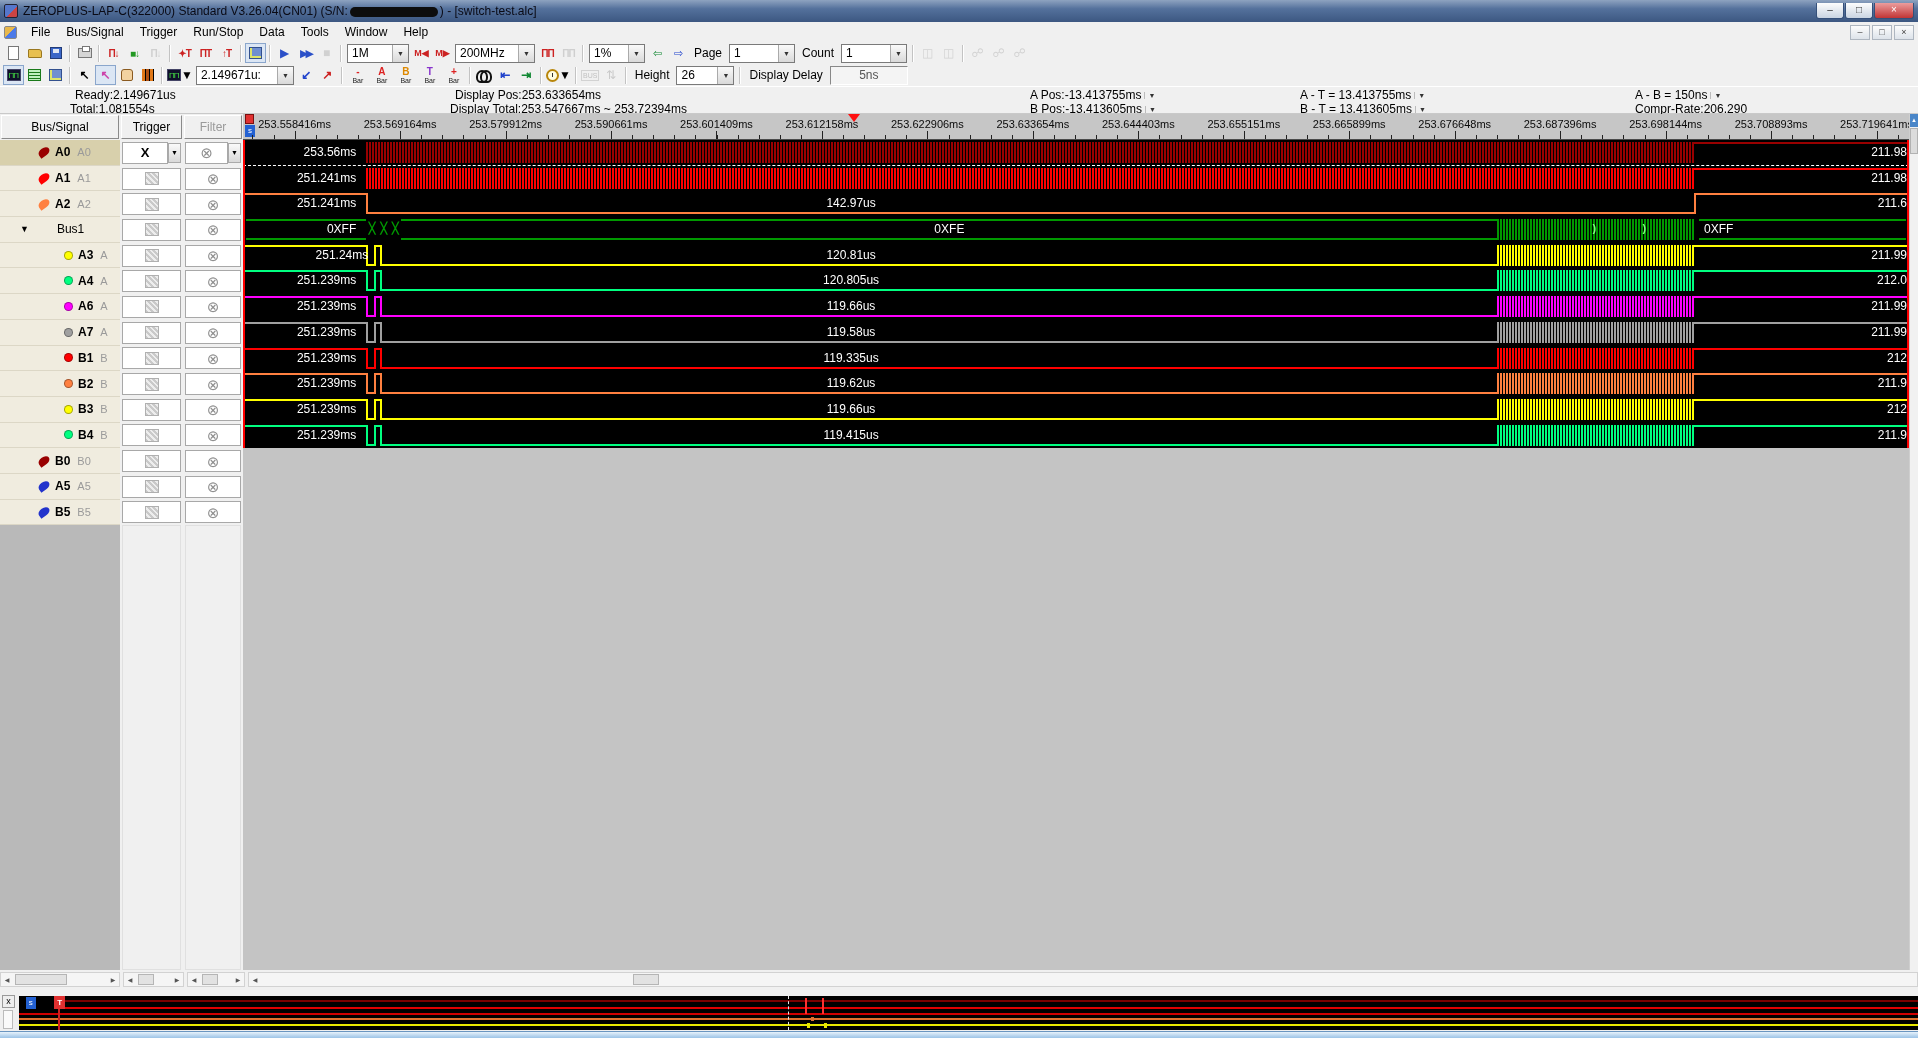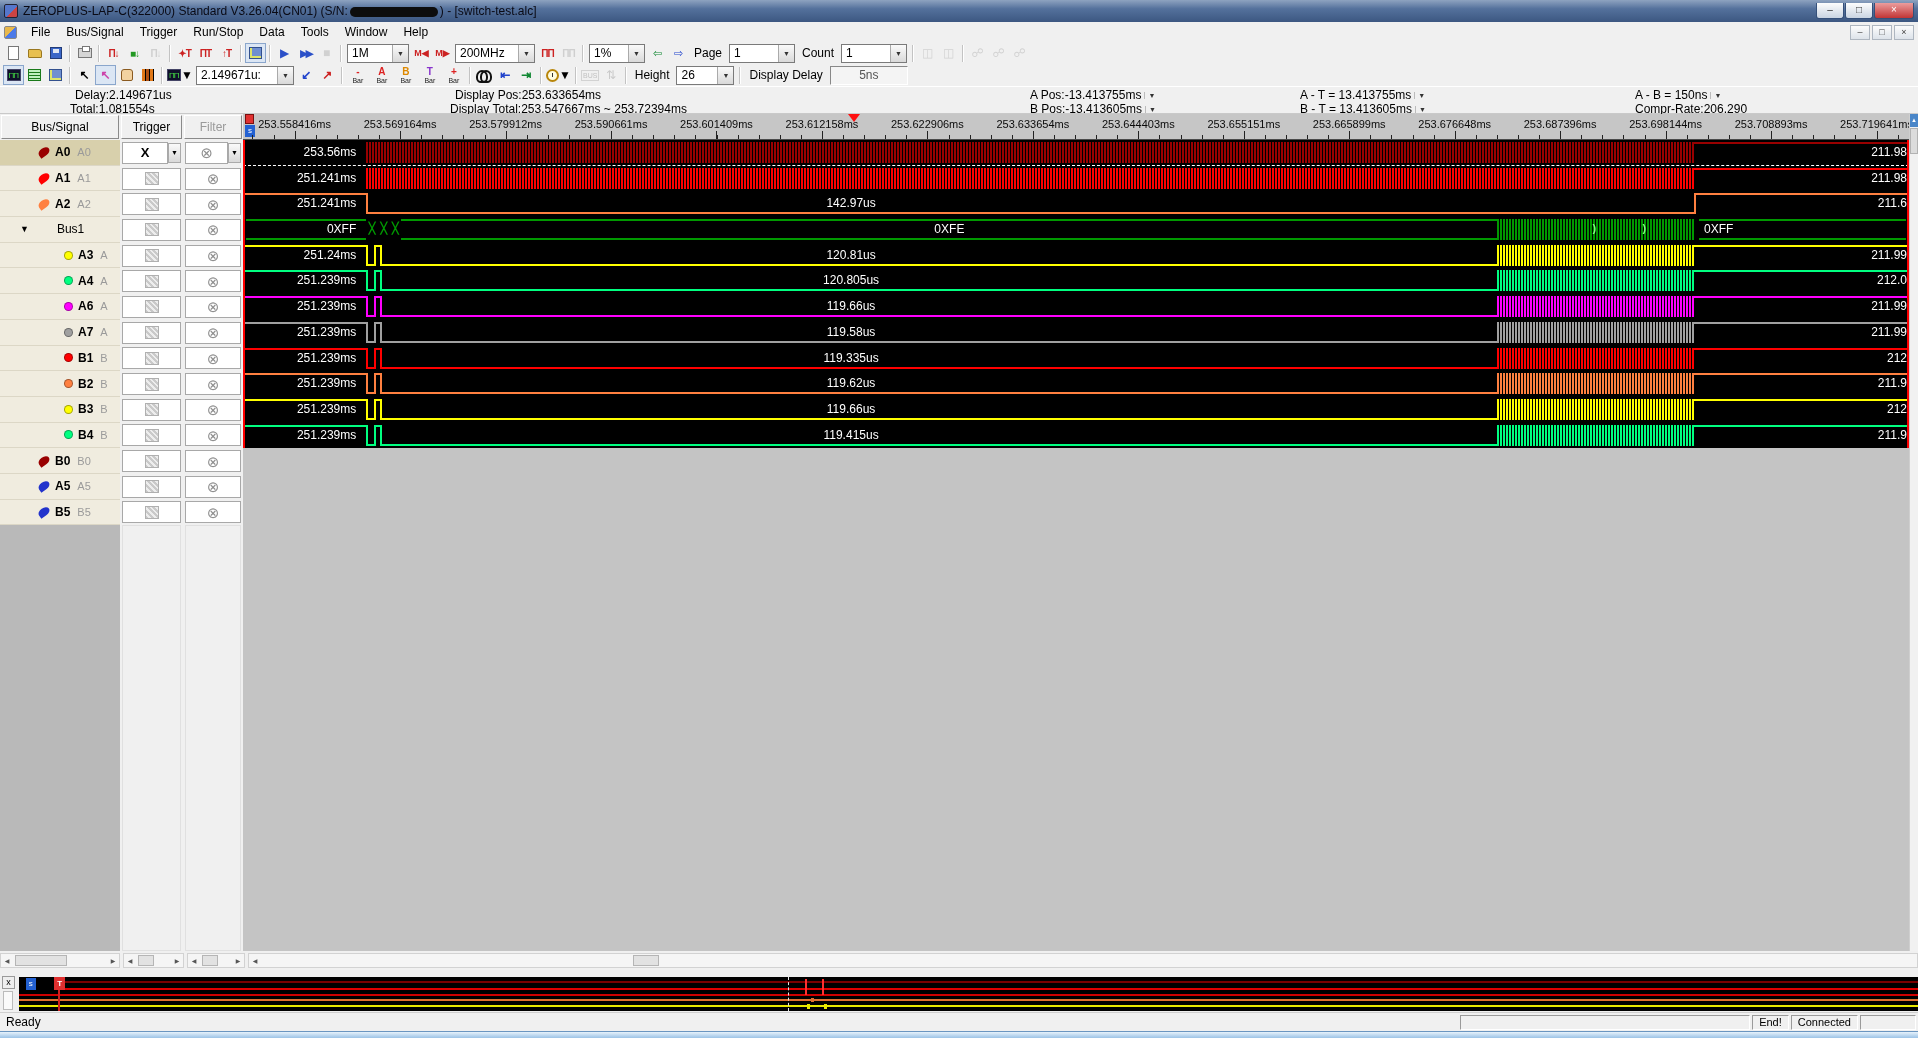--- a/index.html
+++ b/index.html
@@ -401,21 +401,21 @@
       <span class="carrow">▼</span>
     </div>
     <span class="sep"></span>
     <span class="tlabel">Display Delay</span>
     <div class="field" style="width:78px">
       <span>5ns</span>
     </div>
   </div>
 
   <div class="infobar">
-    <span class="info-item" style="left:75px;top:1px">Delay:2.149671us</span>
+    <span class="info-item" style="left:75px;top:1px">Ready:2.149671us</span>
     <span class="info-item" style="left:70px;top:15px">Total:1.081554s</span>
     <span class="info-item" style="left:455px;top:1px">Display Pos:253.633654ms</span>
     <span class="info-item" style="left:450px;top:15px">Display Total:253.547667ms ~ 253.72394ms</span>
     <span class="info-item" style="left:1030px;top:1px">
         <span>A Pos:-13.413755ms</span>
         <span class="darrow">▼</span>
       </span>
     <span class="info-item" style="left:1030px;top:15px">
         <span>B Pos:-13.413605ms</span>
         <span class="darrow">▼</span>
@@ -757,21 +757,21 @@
           <div class="wrow">
             <div class="wseg" style="left: 0%; width: 7.4%; top: 2px; height: 2px; background: rgb(255, 255, 0);"></div>
             <div class="wseg" style="left: 7.4%; top: 2px; height: 21px; width: 2px; background: rgb(255, 255, 0);"></div>
             <div class="wseg" style="left: 7.4%; width: 0.45%; top: 21px; height: 2px; background: rgb(255, 255, 0);"></div>
             <div class="wseg" style="left: 7.85%; top: 2px; height: 21px; width: 2px; background: rgb(255, 255, 0);"></div>
             <div class="wseg" style="left: 7.85%; width: 0.35%; top: 2px; height: 2px; background: rgb(255, 255, 0);"></div>
             <div class="wseg" style="left: 8.2%; top: 2px; height: 21px; width: 2px; background: rgb(255, 255, 0);"></div>
             <div class="wseg" style="left: 8.2%; width: 67.1%; top: 21px; height: 2px; background: rgb(255, 255, 0);"></div>
             <div class="wseg" style="left: 75.3%; width: 11.8%; top: 2px; height: 21px; background: repeating-linear-gradient(90deg, rgb(255, 255, 0) 0px, rgb(255, 255, 0) 2px, rgb(0, 0, 0) 2px, rgb(0, 0, 0) 3px);"></div>
             <div class="wseg" style="left: 87.1%; width: 12.8%; top: 2px; height: 2px; background: rgb(255, 255, 0);"></div>
-            <div class="wlabel" style="left: 0px; width: 6.8%; text-align: right;">251.24ms</div>
+            <div class="wlabel" style="left: 12px; width: 6.8%; text-align: right;">251.24ms</div>
             <div class="wlabel" style="left: 36.5%; transform: translateX(-50%);">120.81us</div>
             <div class="wlabel" style="right: 2px;">211.99</div>
           </div>
           <div class="wrow">
             <div class="wseg" style="left: 0%; width: 7.4%; top: 2px; height: 2px; background: rgb(0, 255, 128);"></div>
             <div class="wseg" style="left: 7.4%; top: 2px; height: 21px; width: 2px; background: rgb(0, 255, 128);"></div>
             <div class="wseg" style="left: 7.4%; width: 0.45%; top: 21px; height: 2px; background: rgb(0, 255, 128);"></div>
             <div class="wseg" style="left: 7.85%; top: 2px; height: 21px; width: 2px; background: rgb(0, 255, 128);"></div>
             <div class="wseg" style="left: 7.85%; width: 0.35%; top: 2px; height: 2px; background: rgb(0, 255, 128);"></div>
             <div class="wseg" style="left: 8.2%; top: 2px; height: 21px; width: 2px; background: rgb(0, 255, 128);"></div>
@@ -916,23 +916,14 @@
       <span class="ov-tline"></span>
       <span class="ovmark" style="left:40.5%;top:0;bottom:0;width:1px;border-left:1px dashed #e8e8e8"></span>
       <span class="ovmark" style="left:41.4%;top:2px;height:16px;width:2px;background:#ff3030"></span>
       <span class="ovmark" style="left:42.3%;top:2px;height:16px;width:2px;background:#ff3030"></span>
       <span class="ovmark" style="left:41.7%;top:21px;height:4px;width:3px;background:#e07030"></span>
       <span class="ovmark" style="left:41.5%;top:27px;height:5px;width:3px;background:#e8e800"></span>
       <span class="ovmark" style="left:42.4%;top:27px;height:5px;width:3px;background:#e8e800"></span>
     </div>
   </div>
 
-  <div class="statusbar">
-    <span class="ready">Ready</span>
-    <span class="scells">
-      <span class="scell" style="width:290px"></span>
-      <span class="scell">End!</span>
-      <span class="scell">Connected</span>
-      <span class="scell" style="width:56px"></span>
-    </span>
-  </div>
   <div class="taskbar-strip"></div>
 </div>
 
 </body></html>

